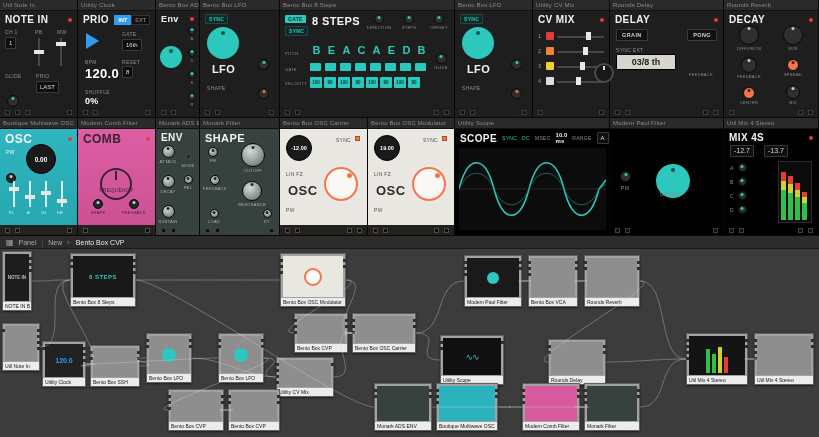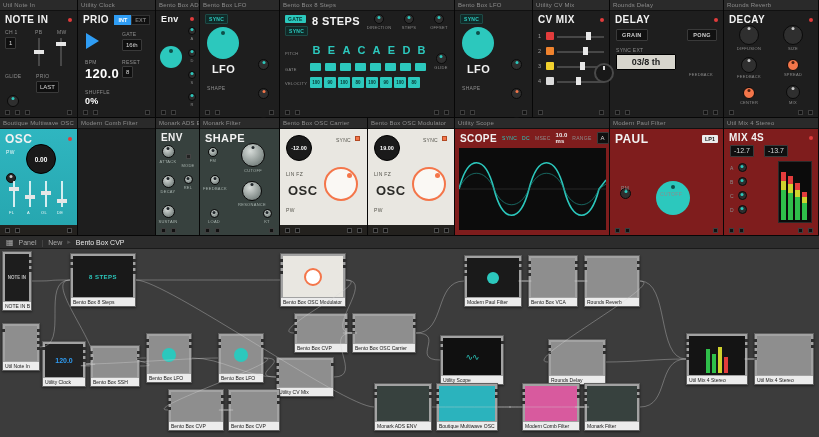--- a/index.html
+++ b/index.html
@@ -71,21 +71,21 @@
 .cvhandle{position:absolute;top:0;width:5px;height:8px;background:#e8e8e8}
 
 .mxrow{display:flex;align-items:center;gap:4px;margin-bottom:5px}
 .meterbox{position:absolute;background:#0b0b0b;border:1px solid #2a2a2a;display:flex;align-items:flex-end;gap:2px;padding:2px}
 .mbar{width:5px;background:linear-gradient(to top,#2fbf4a 0%,#2fbf4a 62%,#cfd22e 62%,#cfd22e 82%,#e23c3c 82%,#e23c3c 100%)}
 
 .mbody.mw-teal{background:linear-gradient(180deg,#2fb6c0,#26a5ae)}
 .mbody.mw-pink{background:linear-gradient(180deg,#dd5fa4,#c94f92)}
 .mbody.mw-monark{background:#37413e}
 .mbody.mw-white{background:#e9e7e1}
-.mbody.mw-dark{background:#7f1d1d}
+.mbody.mw-dark{background:#000000}
 .mw-monark .t{color:#a7b3ae}
 .mw-pink .t{color:#47243a}
 .botstrip{position:absolute;left:0;right:0;bottom:0;height:10px;background:#23211e;display:flex;align-items:center;gap:5px;padding:0 5px}
 .botstrip i{width:5px;height:5px;background:#0d0d0d;border:1px solid #4a4a4a}
 
 .structure{position:absolute;left:0;top:236px;width:819px;height:201px}
 .s-toolbar{height:13px;background:#2c2c2c;border-bottom:1px solid #1a1a1a;display:flex;align-items:center;gap:5px;padding:0 6px;color:#a8a8a8;font-size:7px}
 .s-toolbar .crumb-target{color:#e8e8e8}
 .s-canvas{position:relative;width:819px;height:188px;background:#3c3c3c;overflow:hidden}
 #wires{position:absolute;inset:0;z-index:5;pointer-events:none}
@@ -456,20 +456,41 @@
           <i></i>
           <i></i>
           <span style="flex:1"></span>
           <i></i>
         </div>
     </div>
   </div>
 
   <div class="module" style="width:78px">
     <div class="mhead">Modern Comb Filter</div>
+    <div class="mbody mw-pink">
+      <div class="hrow">
+          <b class="title" style="font-size:12px;color:#3a2133">COMB</b>
+          <i class="reddot"></i>
+        </div>
+      <div class="ring combring abs" style="left:22px;top:22px;width:32px;height:32px"></div>
+      <span class="t abs" style="left:0;right:0;top:58px;text-align:center">FREQUENCY</span>
+      <div class="kgrp" style="left:6px;top:70px;width:28px">
+          <div class="kn kdark" style="width:10px;height:10px"></div>
+          <span class="t">SHAPE</span>
+        </div>
+      <div class="kgrp" style="right:6px;top:70px;width:30px">
+          <div class="kn kdark" style="width:10px;height:10px"></div>
+          <span class="t">FEEDBACK</span>
+        </div>
+      <div class="botstrip">
+          <i></i>
+          <span style="flex:1"></span>
+          <i></i>
+        </div>
+    </div>
   </div>
 
   <div class="module" style="width:44px">
     <div class="mhead">Monark ADS ENV</div>
     <div class="mbody mw-monark">
       <div class="hrow">
           <b class="title" style="font-size:10px">ENV</b>
         </div>
       <div class="kgrp" style="left:2px;top:16px;width:20px">
           <div class="kn ksil" style="width:13px;height:13px"></div>
@@ -594,24 +615,20 @@
         <line x1="0" y1="41" x2="147" y2="41" stroke="#262626" stroke-width="1"></line>
         <path d="M0 41 C9 6 26 6 35 41 C44 76 61 76 70 41 C79 6 96 6 105 41 C114 76 131 76 140 41 L147 32" stroke="#2cc8bd" stroke-width="1.6" fill="none"></path>
         <path d="M0 41 C9 20 26 20 35 41 C44 62 61 62 70 41 C79 20 96 20 105 41 C114 62 131 62 140 41 L147 36" stroke="#1e8a82" stroke-width="1" fill="none" opacity=".7"></path>
       </svg>
     </div>
   </div>
 
   <div class="module" style="width:114px">
     <div class="mhead">Modern Paul Filter</div>
     <div class="mbody mw-dark">
-      <div class="hrow">
-          <b class="title" style="font-size:12px">PAUL</b>
-        <span style="margin-left:auto;background:#ececec;color:#1a1a1a;font-size:5.5px;font-weight:bold;padding:1px 3px;border-radius:1px">LP1</span>
-        </div>
       <div class="kn kd abs" style="left:10px;top:42px;width:11px;height:11px"></div>
       <span class="t abs" style="left:11px;top:56px">PM</span>
       <div class="tealball abs" style="left:46px;top:24px;width:34px;height:34px"></div>
       <span class="t abs" style="left:50px;top:62px">CUTOFF</span>
       <div class="pdots">
           <i></i>
           <i></i>
           <span class="sp"></span>
           <i></i>
         </div>

